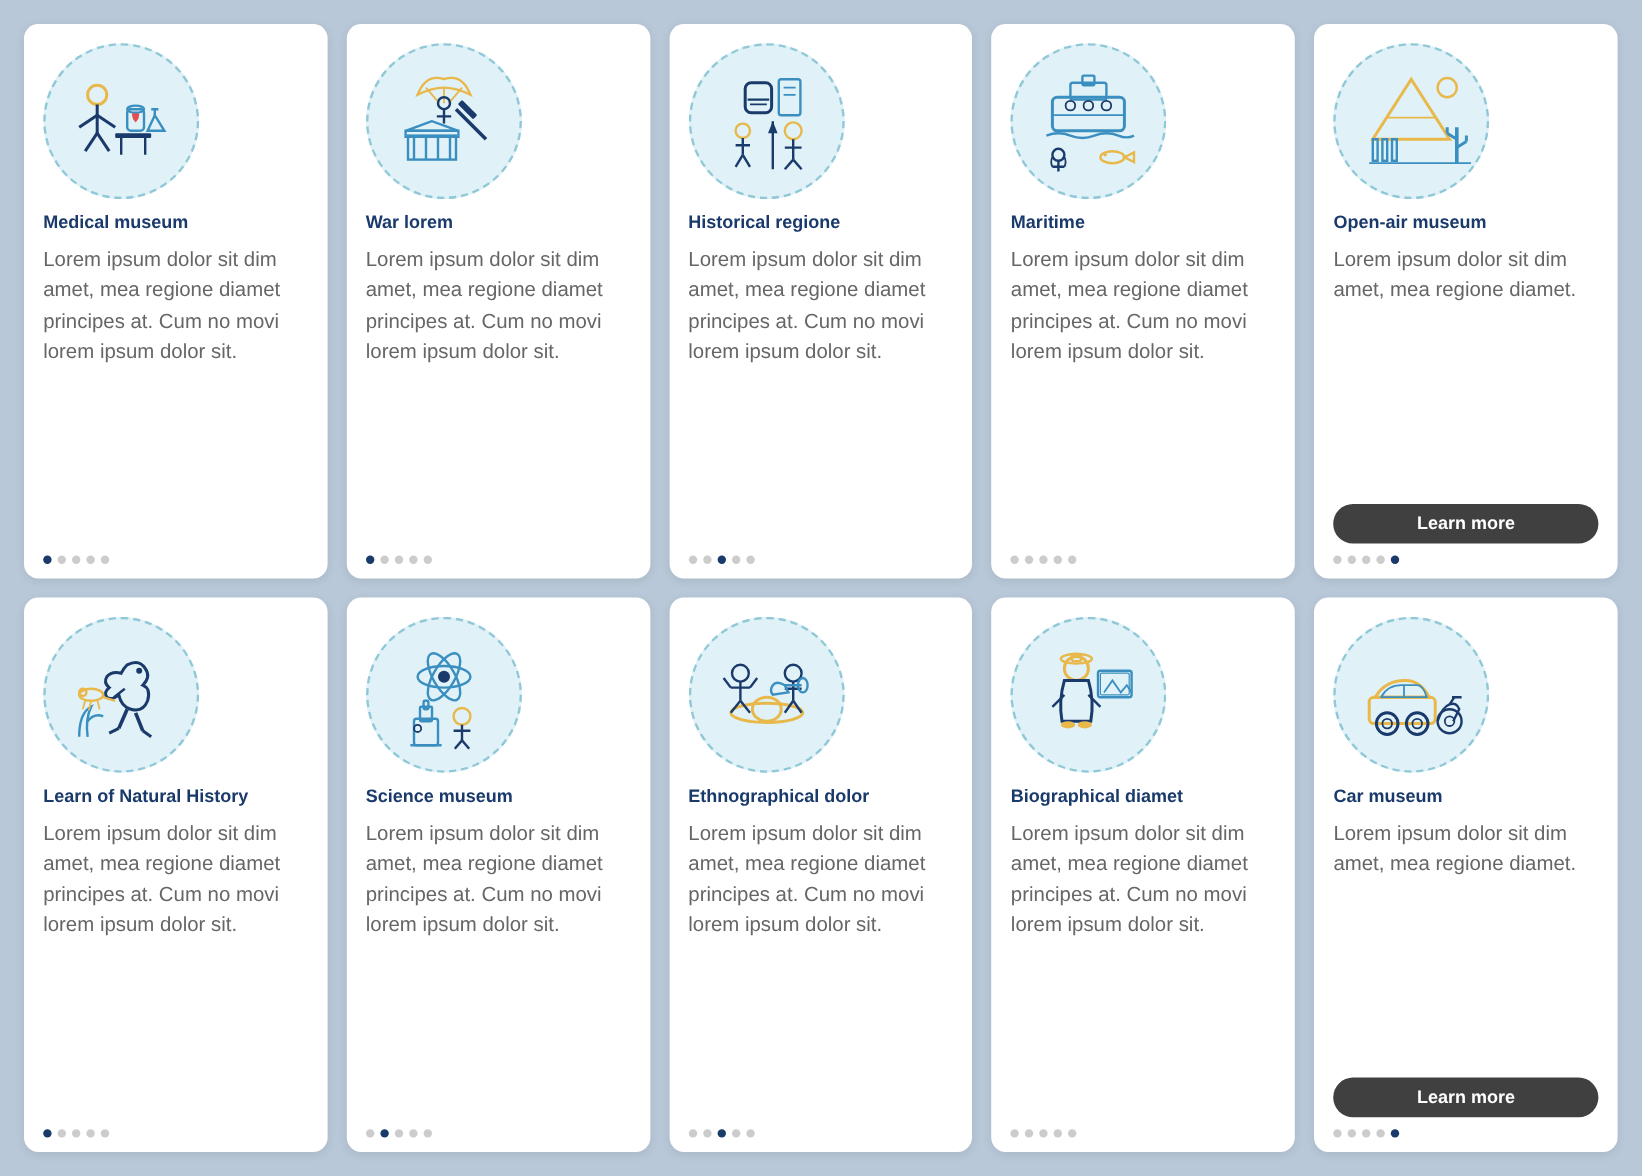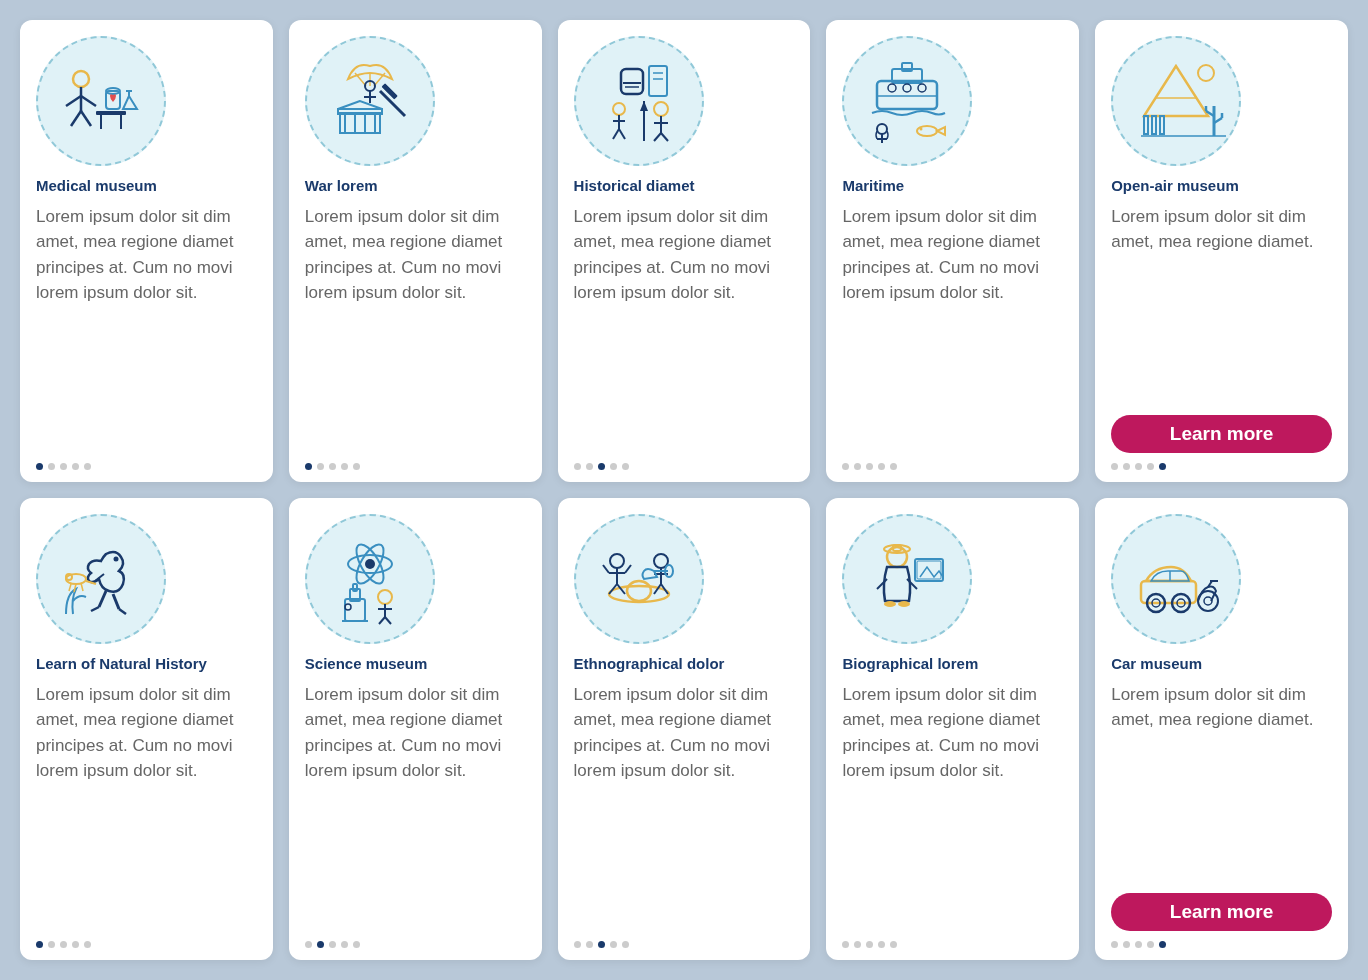--- a/index.html
+++ b/index.html
@@ -73,26 +73,26 @@
       width: 7px;
       height: 7px;
       border-radius: 50%;
       background: #ccc;
     }
     .dot.active {
       background: #1a3a6b;
     }
     .card-btn {
       margin-top: 10px;
-      background: #be185d;
+      background: #404040;
       color: white;
       border: none;
       border-radius: 20px;
       padding: 8px 24px;
-      font-size: 19px;
+      font-size: 15px;
       font-weight: 600;
       cursor: pointer;
       width: 100%;
     }
   </style>
 </head>
 <body>
 
 <div class="grid">
 
@@ -191,21 +191,21 @@
         <polygon points="55,50 51,60 59,60" fill="#1a3a6b"></polygon>
 
         <circle cx="30" cy="58" r="6" fill="none" stroke="#e8b84b" stroke-width="2"></circle>
         <line x1="30" y1="64" x2="30" y2="78" stroke="#1a3a6b" stroke-width="2"></line>
         <line x1="24" y1="70" x2="36" y2="70" stroke="#1a3a6b" stroke-width="2"></line>
         <line x1="30" y1="78" x2="24" y2="88" stroke="#1a3a6b" stroke-width="2"></line>
         <line x1="30" y1="78" x2="36" y2="88" stroke="#1a3a6b" stroke-width="2"></line>
       </svg>
     </div>
     <div class="card-title">Historical
-diamet</div>
+regione</div>
     <div class="card-text">Lorem ipsum dolor sit dim amet, mea regione diamet principes at. Cum no movi lorem ipsum dolor sit.</div>
     <div class="card-dots">
       <div class="dot"></div>
       <div class="dot"></div>
       <div class="dot active"></div>
       <div class="dot"></div>
       <div class="dot"></div>
     </div>
   </div>
 
@@ -409,21 +409,21 @@
         <polyline points="63,48 70,38 77,48 82,42 86,48" fill="none" stroke="#3a8fc0" stroke-width="1.5"></polyline>
 
         <ellipse cx="40" cy="20" rx="13" ry="4" fill="none" stroke="#e8b84b" stroke-width="2"></ellipse>
         <rect x="36" y="16" width="8" height="6" rx="2" fill="none" stroke="#e8b84b" stroke-width="2"></rect>
 
         <ellipse cx="33" cy="75" rx="6" ry="3" fill="#e8b84b" stroke="none"></ellipse>
         <ellipse cx="47" cy="75" rx="6" ry="3" fill="#e8b84b" stroke="none"></ellipse>
       </svg>
     </div>
     <div class="card-title">Biographical
-lorem</div>
+diamet</div>
     <div class="card-text">Lorem ipsum dolor sit dim amet, mea regione diamet principes at. Cum no movi lorem ipsum dolor sit.</div>
     <div class="card-dots">
       <div class="dot"></div>
       <div class="dot"></div>
       <div class="dot"></div>
       <div class="dot"></div>
       <div class="dot"></div>
     </div>
   </div>
 

